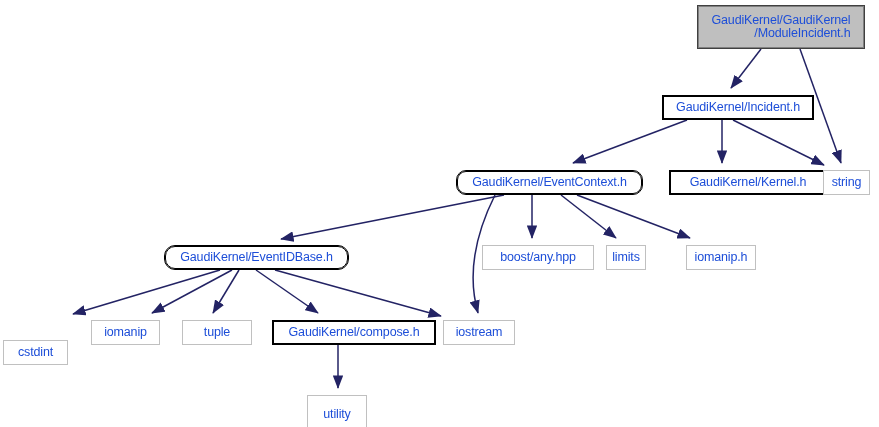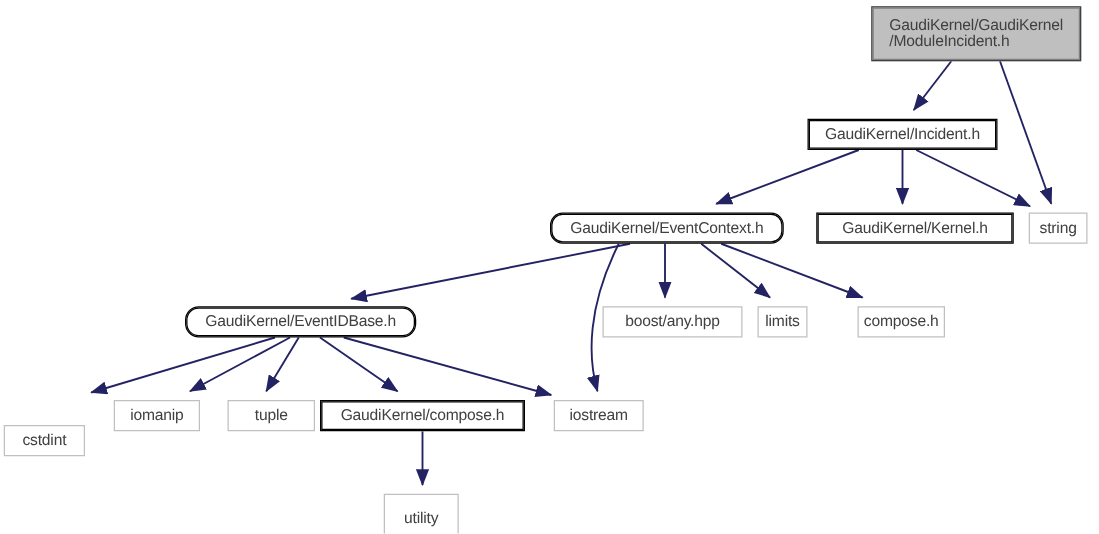--- a/index.html
+++ b/index.html
@@ -22,34 +22,35 @@
     width: 879px;
     height: 427px;
     pointer-events: none;
   }
   .node {
     position: absolute;
     box-sizing: border-box;
     display: flex;
     align-items: center;
     justify-content: center;
-    text-align: left;
+    text-align: right;
     font-size: 12.5px;
     line-height: 13.5px;
-    color: #404040;
+    color: #1d4ed8;
     background: #ffffff;
     white-space: pre-line;
     letter-spacing: -0.15px;
     z-index: 2;
   }
   
   .node.project {
     border: 1.6px solid #000000;
     outline: 0.6px solid #000000;
     outline-offset: -2.6px;
+    margin-left: 16px;
   }
   
   .node.system {
     border: 1.3px solid #c0c0c0;
   }
   
   .node.root {
     background: #bfbfbf;
     border: 1.6px solid #404040;
     outline: 0.6px solid #808080;
@@ -88,21 +89,21 @@
   <div id="nodes">
       <div class="node root" style="left: 697px; top: 5px; width: 168px; height: 44px;">GaudiKernel/GaudiKernel
 /ModuleIncident.h</div>
       <div class="node project" style="left: 646px; top: 95px; width: 152px; height: 25px;">GaudiKernel/Incident.h</div>
       <div class="node project" style="left: 440px; top: 170px; width: 187px; height: 25px; border-radius: 10px;">GaudiKernel/EventContext.h</div>
       <div class="node project" style="left: 653px; top: 170px; width: 158px; height: 25px;">GaudiKernel/Kernel.h</div>
       <div class="node system" style="left: 823px; top: 170px; width: 47px; height: 25px;">string</div>
       <div class="node project" style="left: 148px; top: 245px; width: 185px; height: 25px; border-radius: 11px;">GaudiKernel/EventIDBase.h</div>
       <div class="node system" style="left: 482px; top: 245px; width: 112px; height: 25px;">boost/any.hpp</div>
       <div class="node system" style="left: 606px; top: 245px; width: 40px; height: 25px;">limits</div>
-      <div class="node system" style="left: 686px; top: 245px; width: 70px; height: 25px;">compose.h</div>
+      <div class="node system" style="left: 686px; top: 245px; width: 70px; height: 25px;">iomanip.h</div>
       <div class="node system" style="left: 3px; top: 320px; width: 65px; height: 25px; margin-top: 20px;">cstdint</div>
       <div class="node system" style="left: 91px; top: 320px; width: 69px; height: 25px;">iomanip</div>
       <div class="node system" style="left: 182px; top: 320px; width: 70px; height: 25px;">tuple</div>
       <div class="node project" style="left: 256px; top: 320px; width: 164px; height: 25px;">GaudiKernel/compose.h</div>
       <div class="node system" style="left: 443px; top: 320px; width: 72px; height: 25px;">iostream</div>
       <div class="node system" style="left: 307px; top: 395px; width: 60px; height: 40px;">utility</div>
     </div>
 </div>
 
 </body></html>

